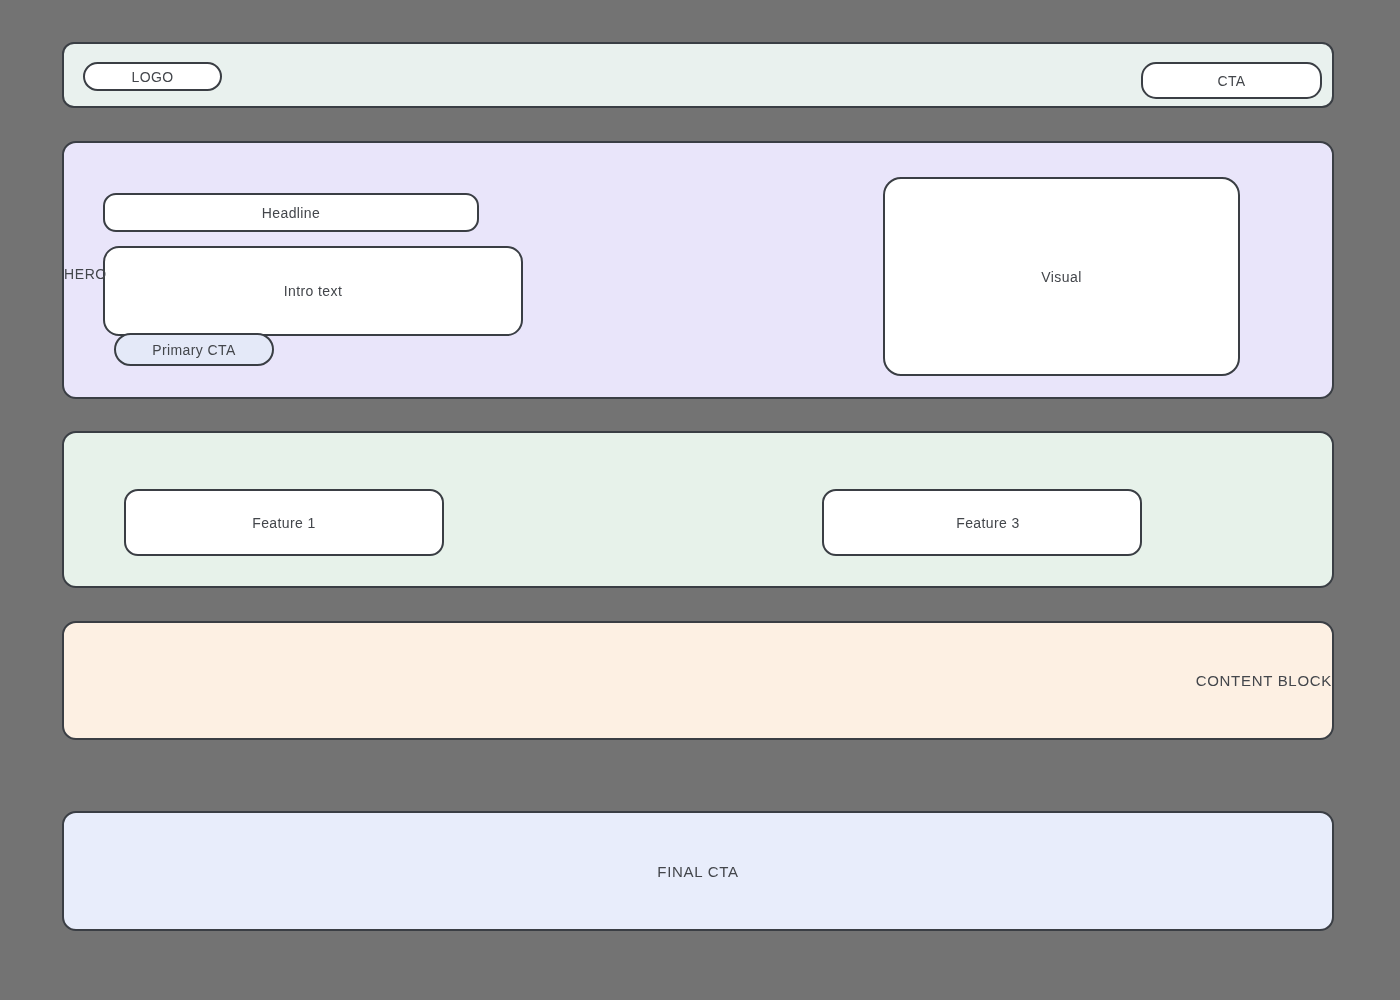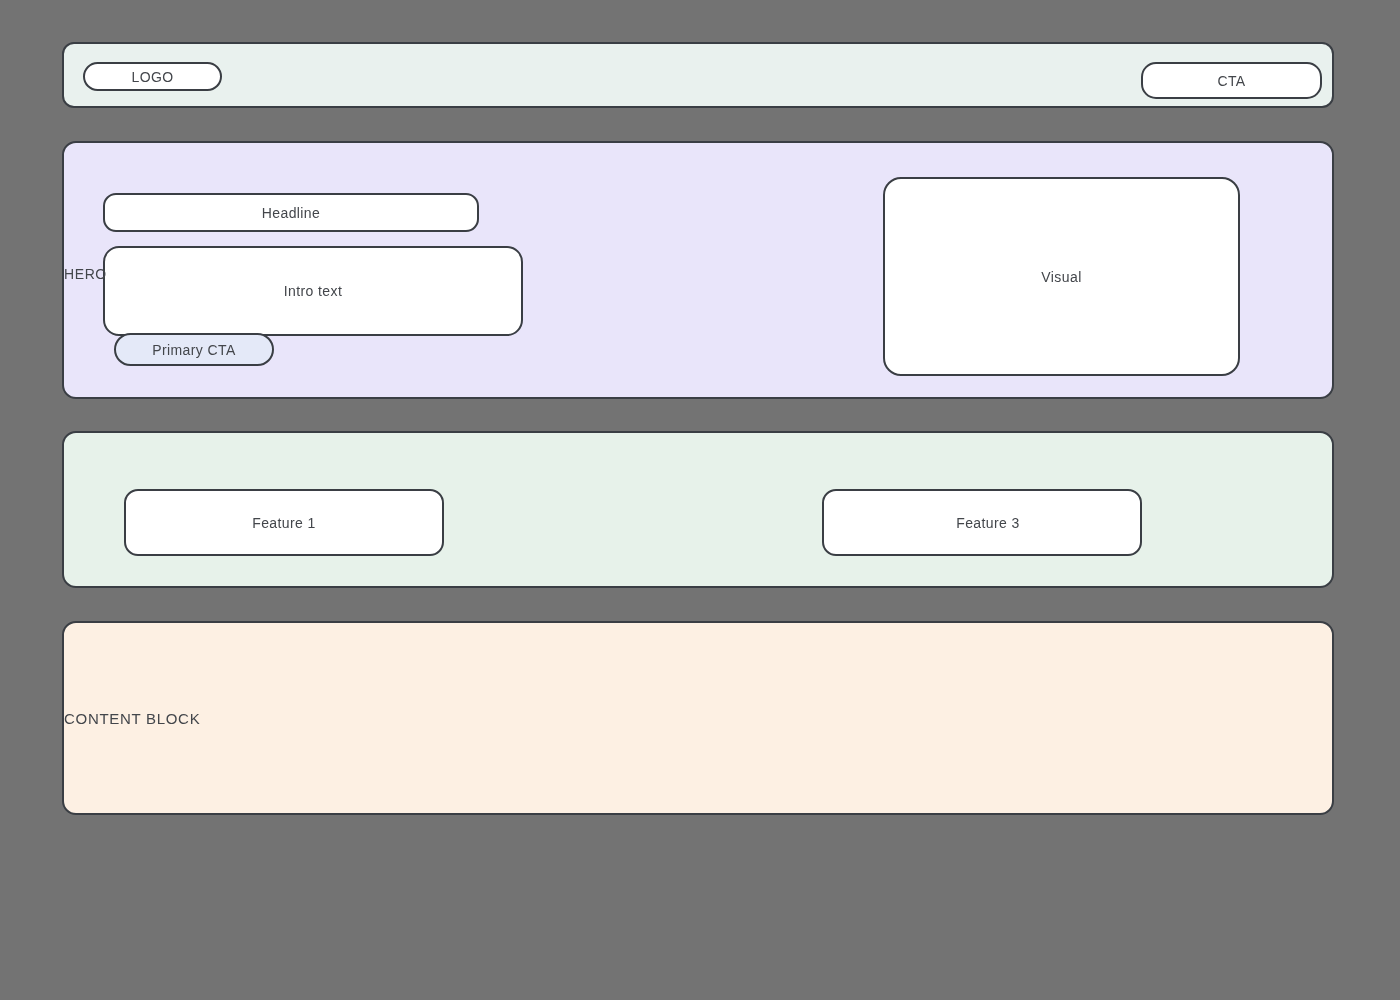--- a/index.html
+++ b/index.html
@@ -41,21 +41,21 @@
   #visual-box{left:819px;top:34px;width:357px;height:199px;border-radius:18px;}
 
   
   #features{top:431px;height:157px;}
   .feature-card{top:56px;width:320px;height:67px;border-radius:14px;}
   #feature-1{left:36px;margin-left:24px;}
   #feature-2{left:398px;}
   #feature-3{left:758px;padding-left:12px;}
 
   
-  #content-block{top:621px;height:194px;display:flex;align-items:center;justify-content:flex-start;}
+  #content-block{top:621px;height:119px;display:flex;align-items:center;justify-content:flex-end;}
   #final-cta{top:811px;height:120px;display:flex;align-items:center;justify-content:center;}
 </style>
 </head>
 <body>
 
 <div class="canvas">
 
   <div class="section" id="header" style="background-color: rgb(233, 241, 238);">
     <div class="box" id="logo-pill">
       <span class="label">LOGO</span>
@@ -87,14 +87,17 @@
     </div>
     <div class="box feature-card" id="feature-3">
       <span class="label">Feature 3</span>
     </div>
   </div>
 
   <div class="section" id="content-block" style="background-color: rgb(253, 240, 227);">
     <span class="label" style="letter-spacing:0.7px;font-size:15px;">CONTENT BLOCK</span>
   </div>
 
+  <div class="section" id="final-cta" style="background-color: rgb(232, 237, 251);">
+    <span class="label" style="letter-spacing:0.7px;font-size:15px;">FINAL CTA</span>
+  </div>
 
 </div>
 
 </body></html>

